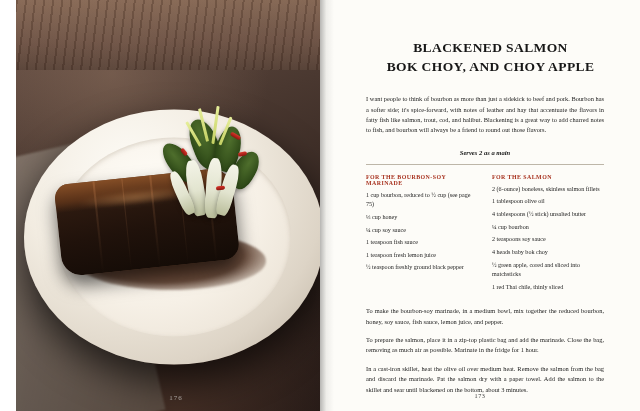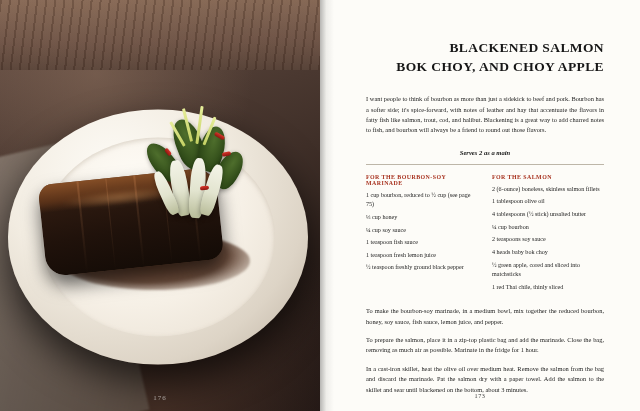--- a/index.html
+++ b/index.html
@@ -12,21 +12,21 @@
     width: 640px;
     height: 411px;
     overflow: hidden;
     background: #ffffff;
     font-family: "Liberation Serif", serif;
   }
 
   
   .photo-page {
     position: absolute;
-    left: 0; top: 0;
+    left: 16px; top: 0;
     width: 320px; height: 411px;
     overflow: hidden;
     background: #1b1513;
   }
   .photo-bg {
     position: absolute; inset: 0;
     background:
       radial-gradient(ellipse 70% 50% at 30% 18%, rgba(150,120,100,0.45), rgba(0,0,0,0) 70%),
       radial-gradient(ellipse 90% 70% at 50% 100%, rgba(70,48,38,0.9), rgba(0,0,0,0) 75%),
       linear-gradient(160deg, #6a5247 0%, #4a3830 35%, #2e211c 70%, #1a1211 100%);
@@ -164,21 +164,21 @@
     left: 0; top: 0; width: 14px; height: 411px;
     background: linear-gradient(90deg, rgba(0,0,0,0.28) 0%, rgba(0,0,0,0.06) 45%, rgba(0,0,0,0) 100%);
     pointer-events: none;
   }
   .recipe-inner {
     position: absolute;
     left: 46px; top: 24px;
     width: 238px;
   }
   .recipe-title {
-    text-align: right;
+    text-align: center;
     font-family: "Liberation Serif", serif;
     font-weight: bold;
     color: #171717;
     font-size: 13.5px;
     line-height: 1.42;
     letter-spacing: 0.4px;
     margin: 14px 0 0 11px;
   }
   .recipe-title .line { display: block; }
   .intro {

